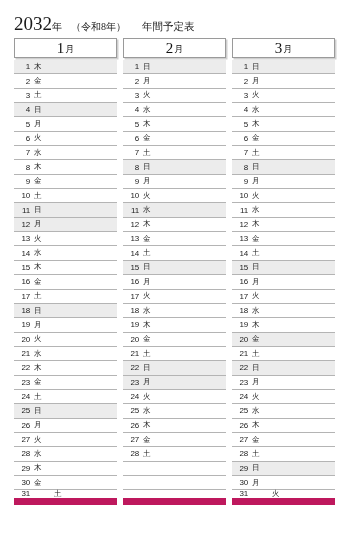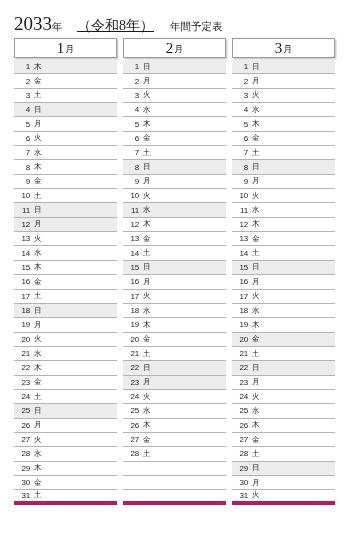--- a/index.html
+++ b/index.html
@@ -33,24 +33,23 @@
   .title-year {
     font-size: 19px;
     letter-spacing: 0px;
     vertical-align: baseline;
   }
   .title-nen {
     font-size: 10px;
     vertical-align: baseline;
   }
   .title-era {
-    font-size: 14px;
+    font-size: 10px;
     vertical-align: baseline;
-    margin-left: 15px;
-    text-decoration: underline;
+    margin-left: 9px;
   }
   .title-tail {
     font-size: 10.5px;
     vertical-align: baseline;
     margin-left: 16px;
   }
 
   
   .columns {
     position: absolute;
@@ -106,21 +105,22 @@
     padding-left: 3px;
     background: transparent;
   }
   .day-row.holiday {
     background: #ececec;
   }
   .day-row.empty {
     background: transparent;
   }
   .day-row.last-row {
-    border-bottom: 4px solid #be185d;
+    border-bottom: 7px solid #be185d;
+    gap: 20px;
   }
   .d-num {
     font-size: 8px;
     color: #1c1c1c;
     width: 13px;
     text-align: right;
     letter-spacing: -0.2px;
   }
   .d-dow {
     font-size: 7.5px;
@@ -128,21 +128,21 @@
     margin-left: 4px;
     font-family: "DejaVu Sans", "Liberation Sans", sans-serif;
   }
 </style>
 </head>
 <body>
 
 <div id="page">
 
   <div class="title-row">
-    <span class="title-year">2033</span><span class="title-nen">年</span><span class="title-era">（令和8年）</span><span class="title-tail">年間予定表</span>
+    <span class="title-year">2032</span><span class="title-nen">年</span><span class="title-era">（令和8年）</span><span class="title-tail">年間予定表</span>
   </div>
 
   <div class="columns" id="columns">
       <div class="month-col">
         <div class="month-head">
           <span class="month-num">1</span>
           <span class="month-kanji">月</span>
         </div>
         <ul class="day-list">
           <li class="day-row holiday">

